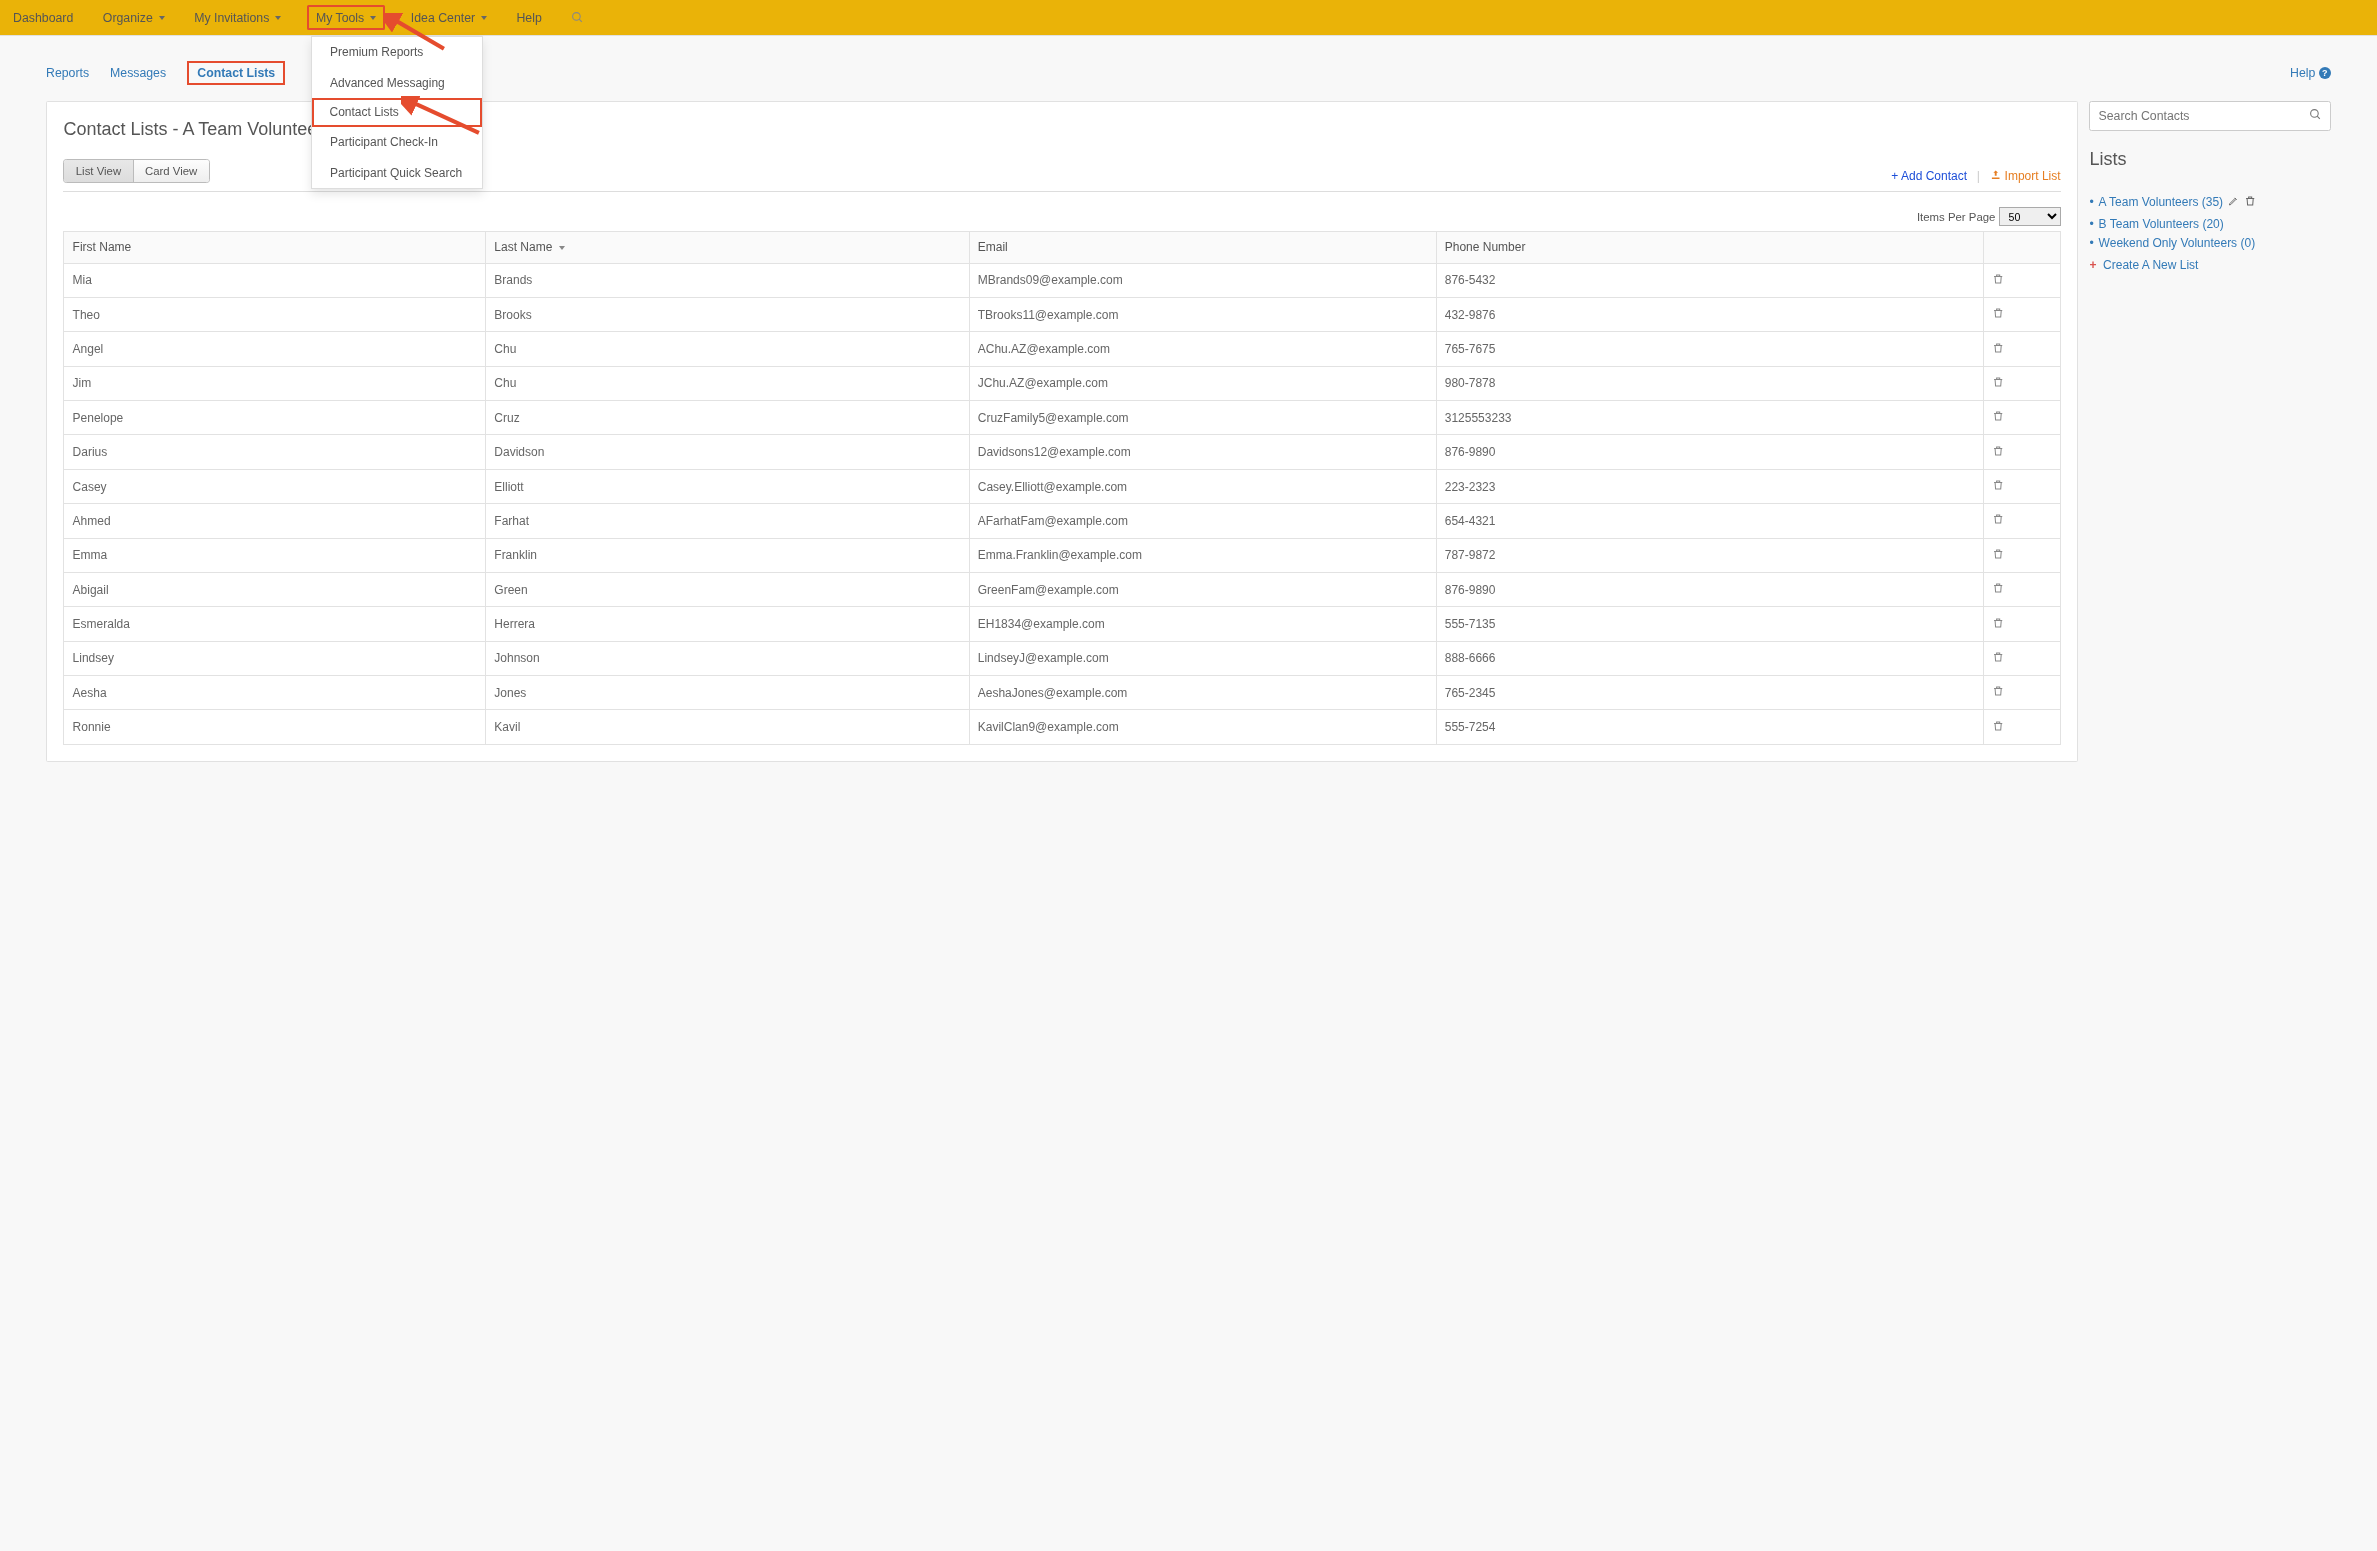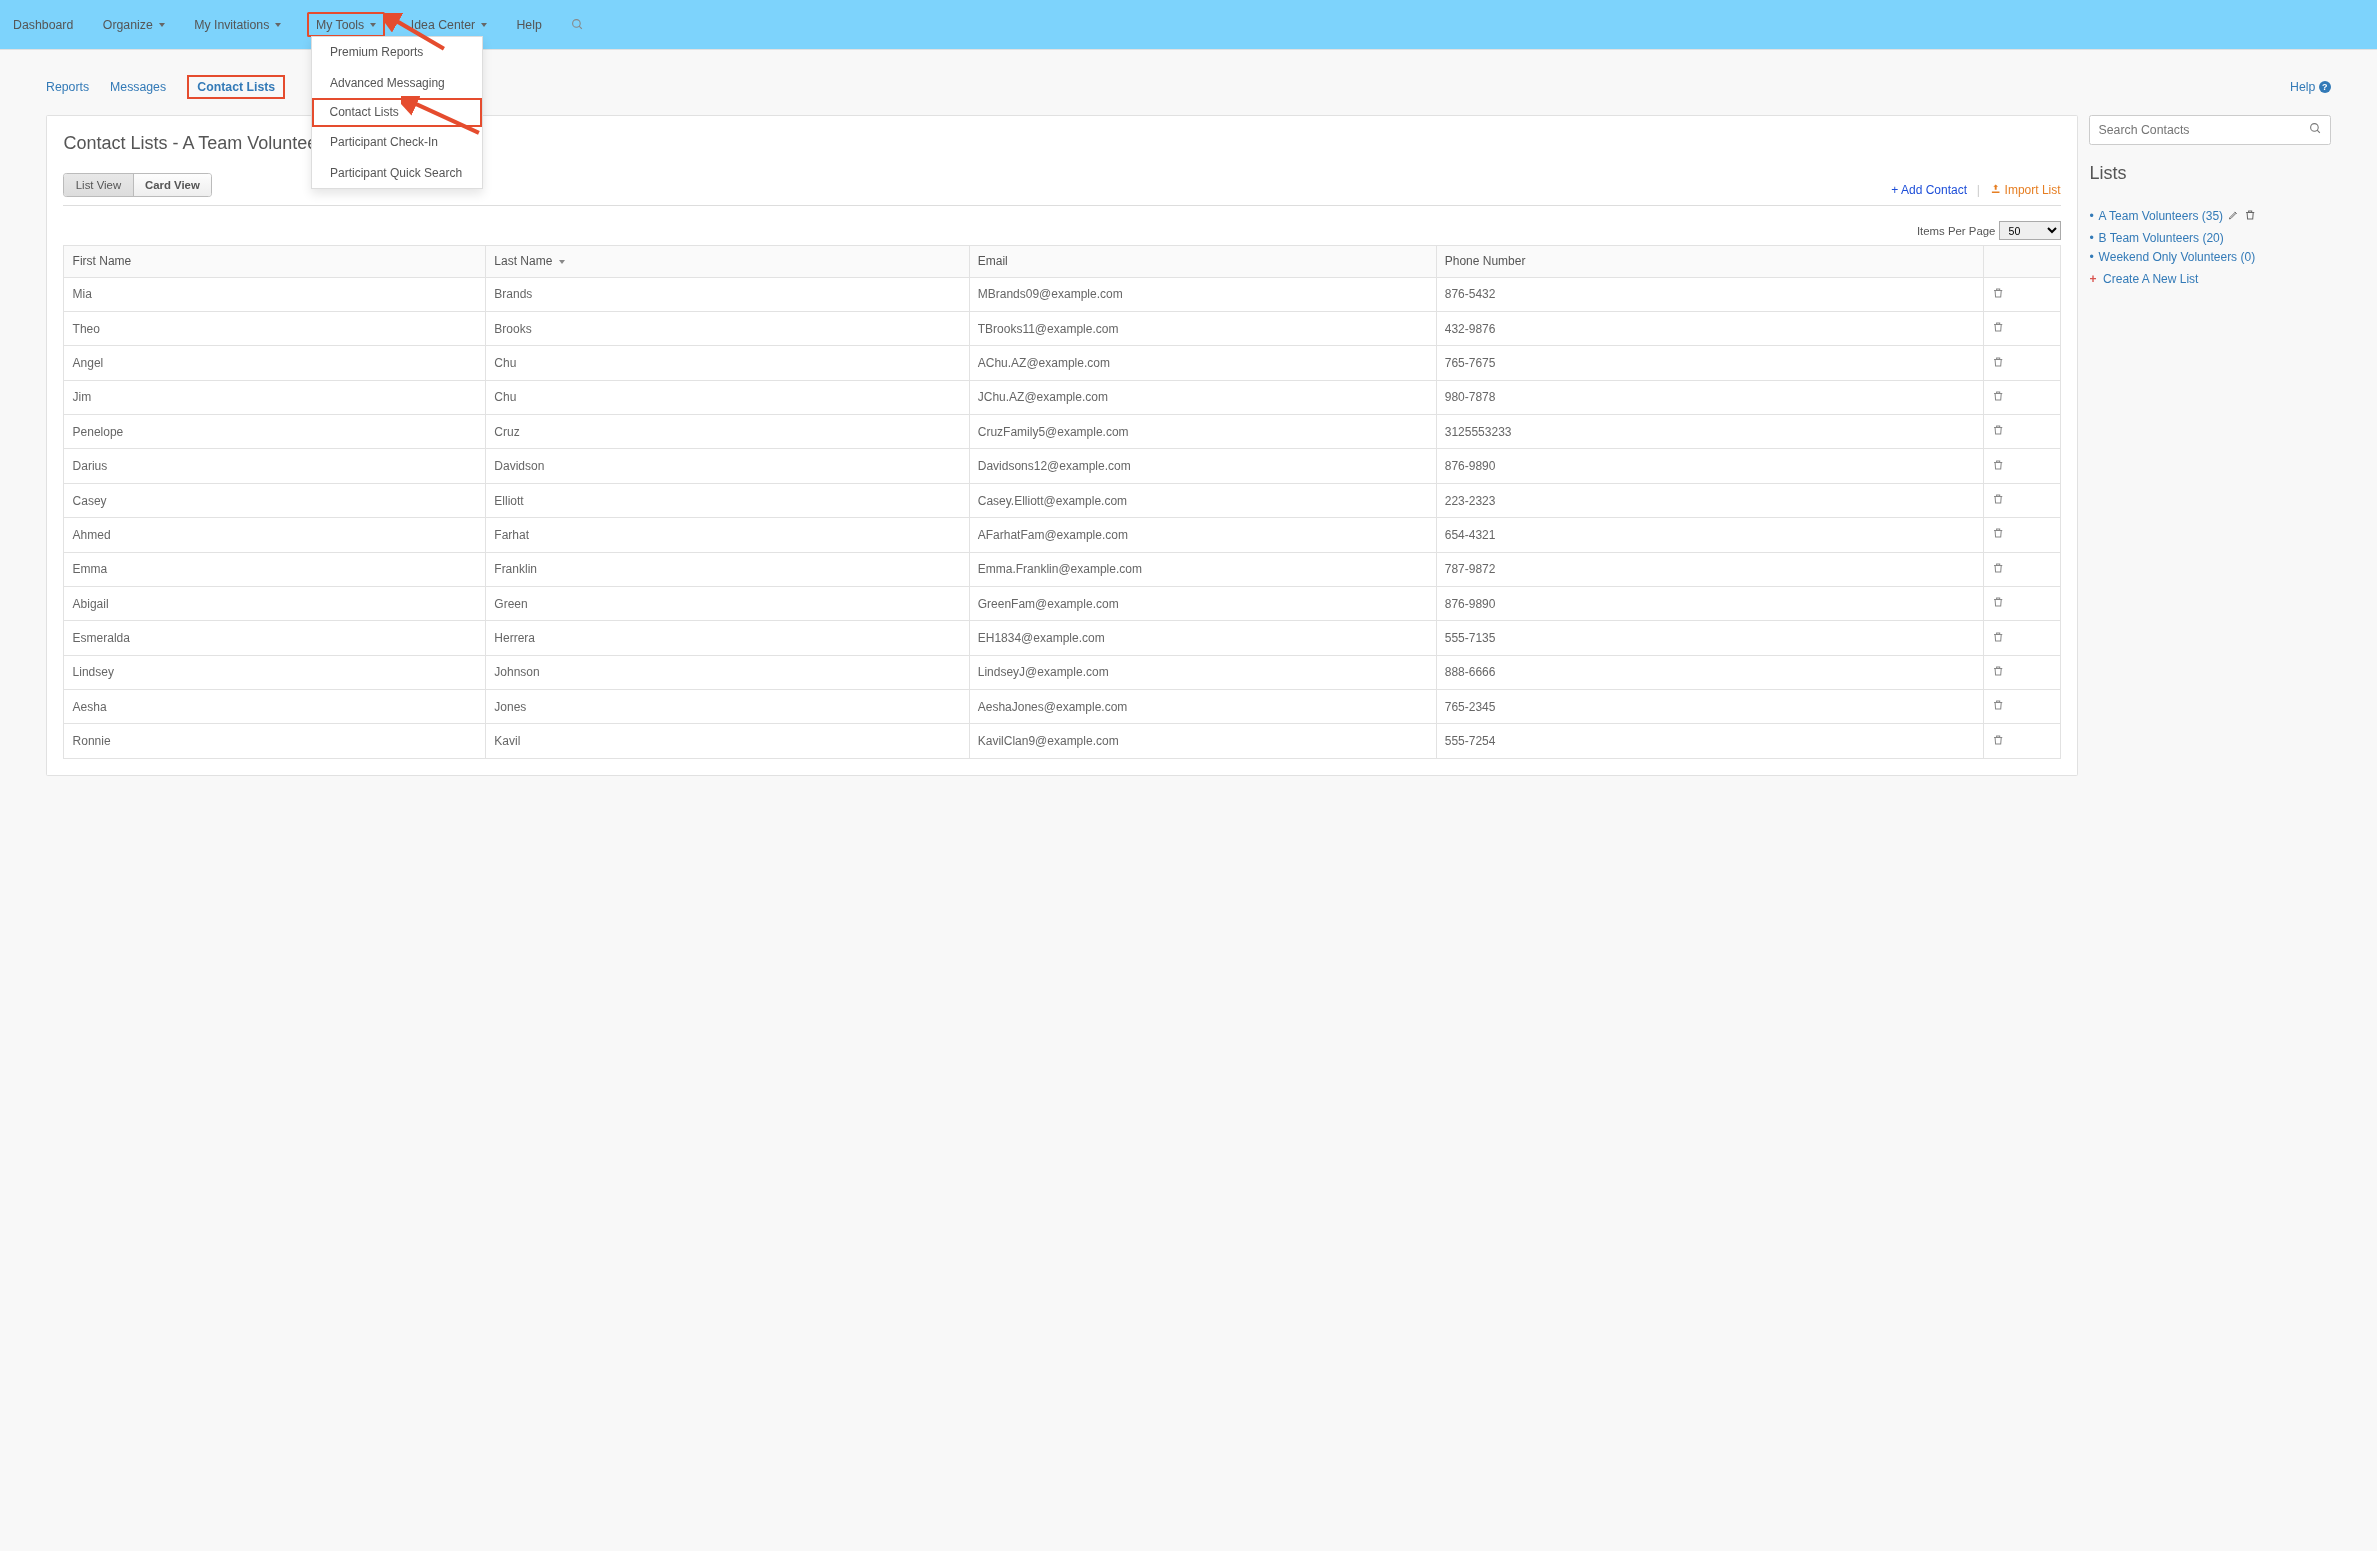--- a/index.html
+++ b/index.html
@@ -6,24 +6,24 @@
   body {
     font-family: -apple-system, BlinkMacSystemFont, "Segoe UI", Helvetica, Arial, sans-serif;
     font-size: 12.3px;
     color: #555;
     background: #f8f8f8;
   }
   a { text-decoration: none; }
 
   
   .topnav {
-    background: #7dd3fc;
+    background: #eab308;
     border-bottom: 0.8px solid #e1e1e1;
     padding: 0 9.8px;
-    height: 50px;
+    height: 36px;
     display: flex;
     align-items: center;
     gap: 23px;
   }
   .topnav-item {
     color: #555;
     cursor: pointer;
     display: flex;
     align-items: center;
     gap: 3.3px;
@@ -149,21 +149,21 @@
     overflow: hidden;
   }
   .btn {
     background: linear-gradient(#fdfdfd, #eee);
     padding: 4.9px 11.4px;
     color: #555;
     cursor: pointer;
     font-size: 11.4px;
     border: none;
   }
-  .btn + .btn { border-left: 0.8px solid #bbb; font-weight: bold; }
+  .btn + .btn { border-left: 0.8px solid #bbb; }
   .btn.active { background: linear-gradient(#e8e8e8, #ddd); }
 
   .toolbar-right {
     margin-left: auto;
     display: flex; gap: 9.8px; align-items: center;
   }
   .link-green { color: #1d4ed8; cursor: pointer; font-size: 12px; }
   .link-orange { color: #e67e22; cursor: pointer; font-size: 12px; }
   .divider-v { color: #ccc; }
 

